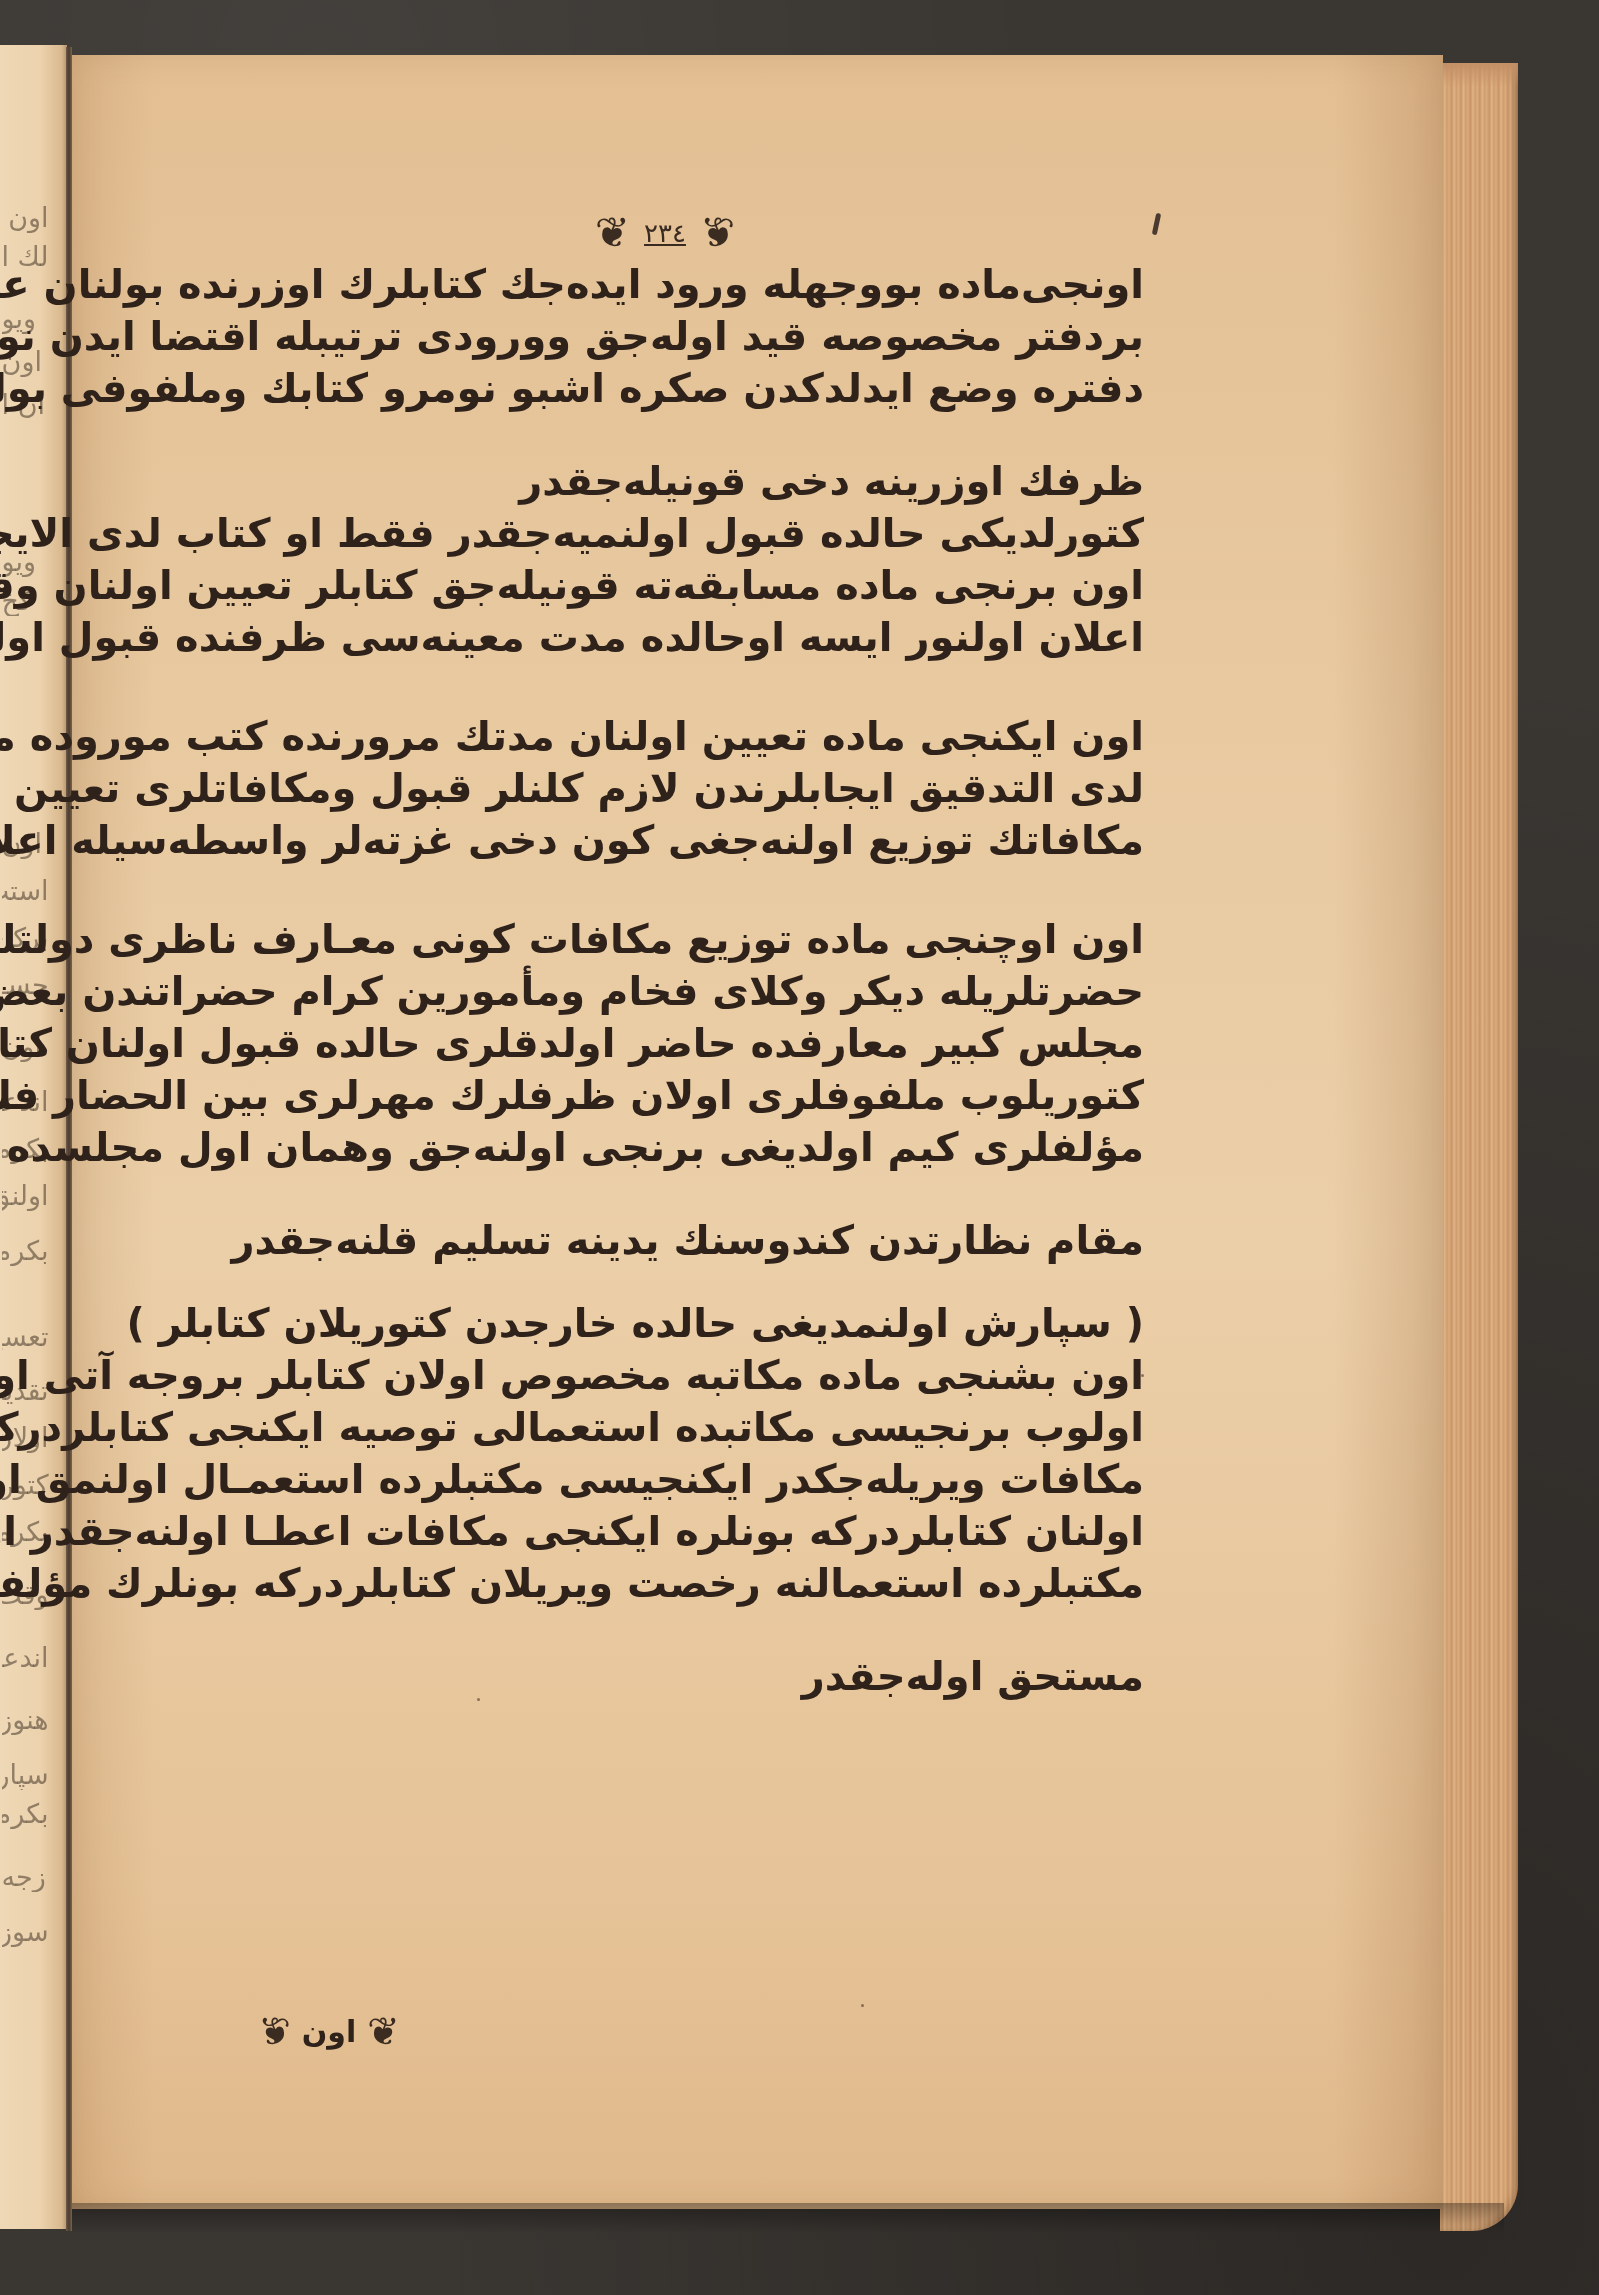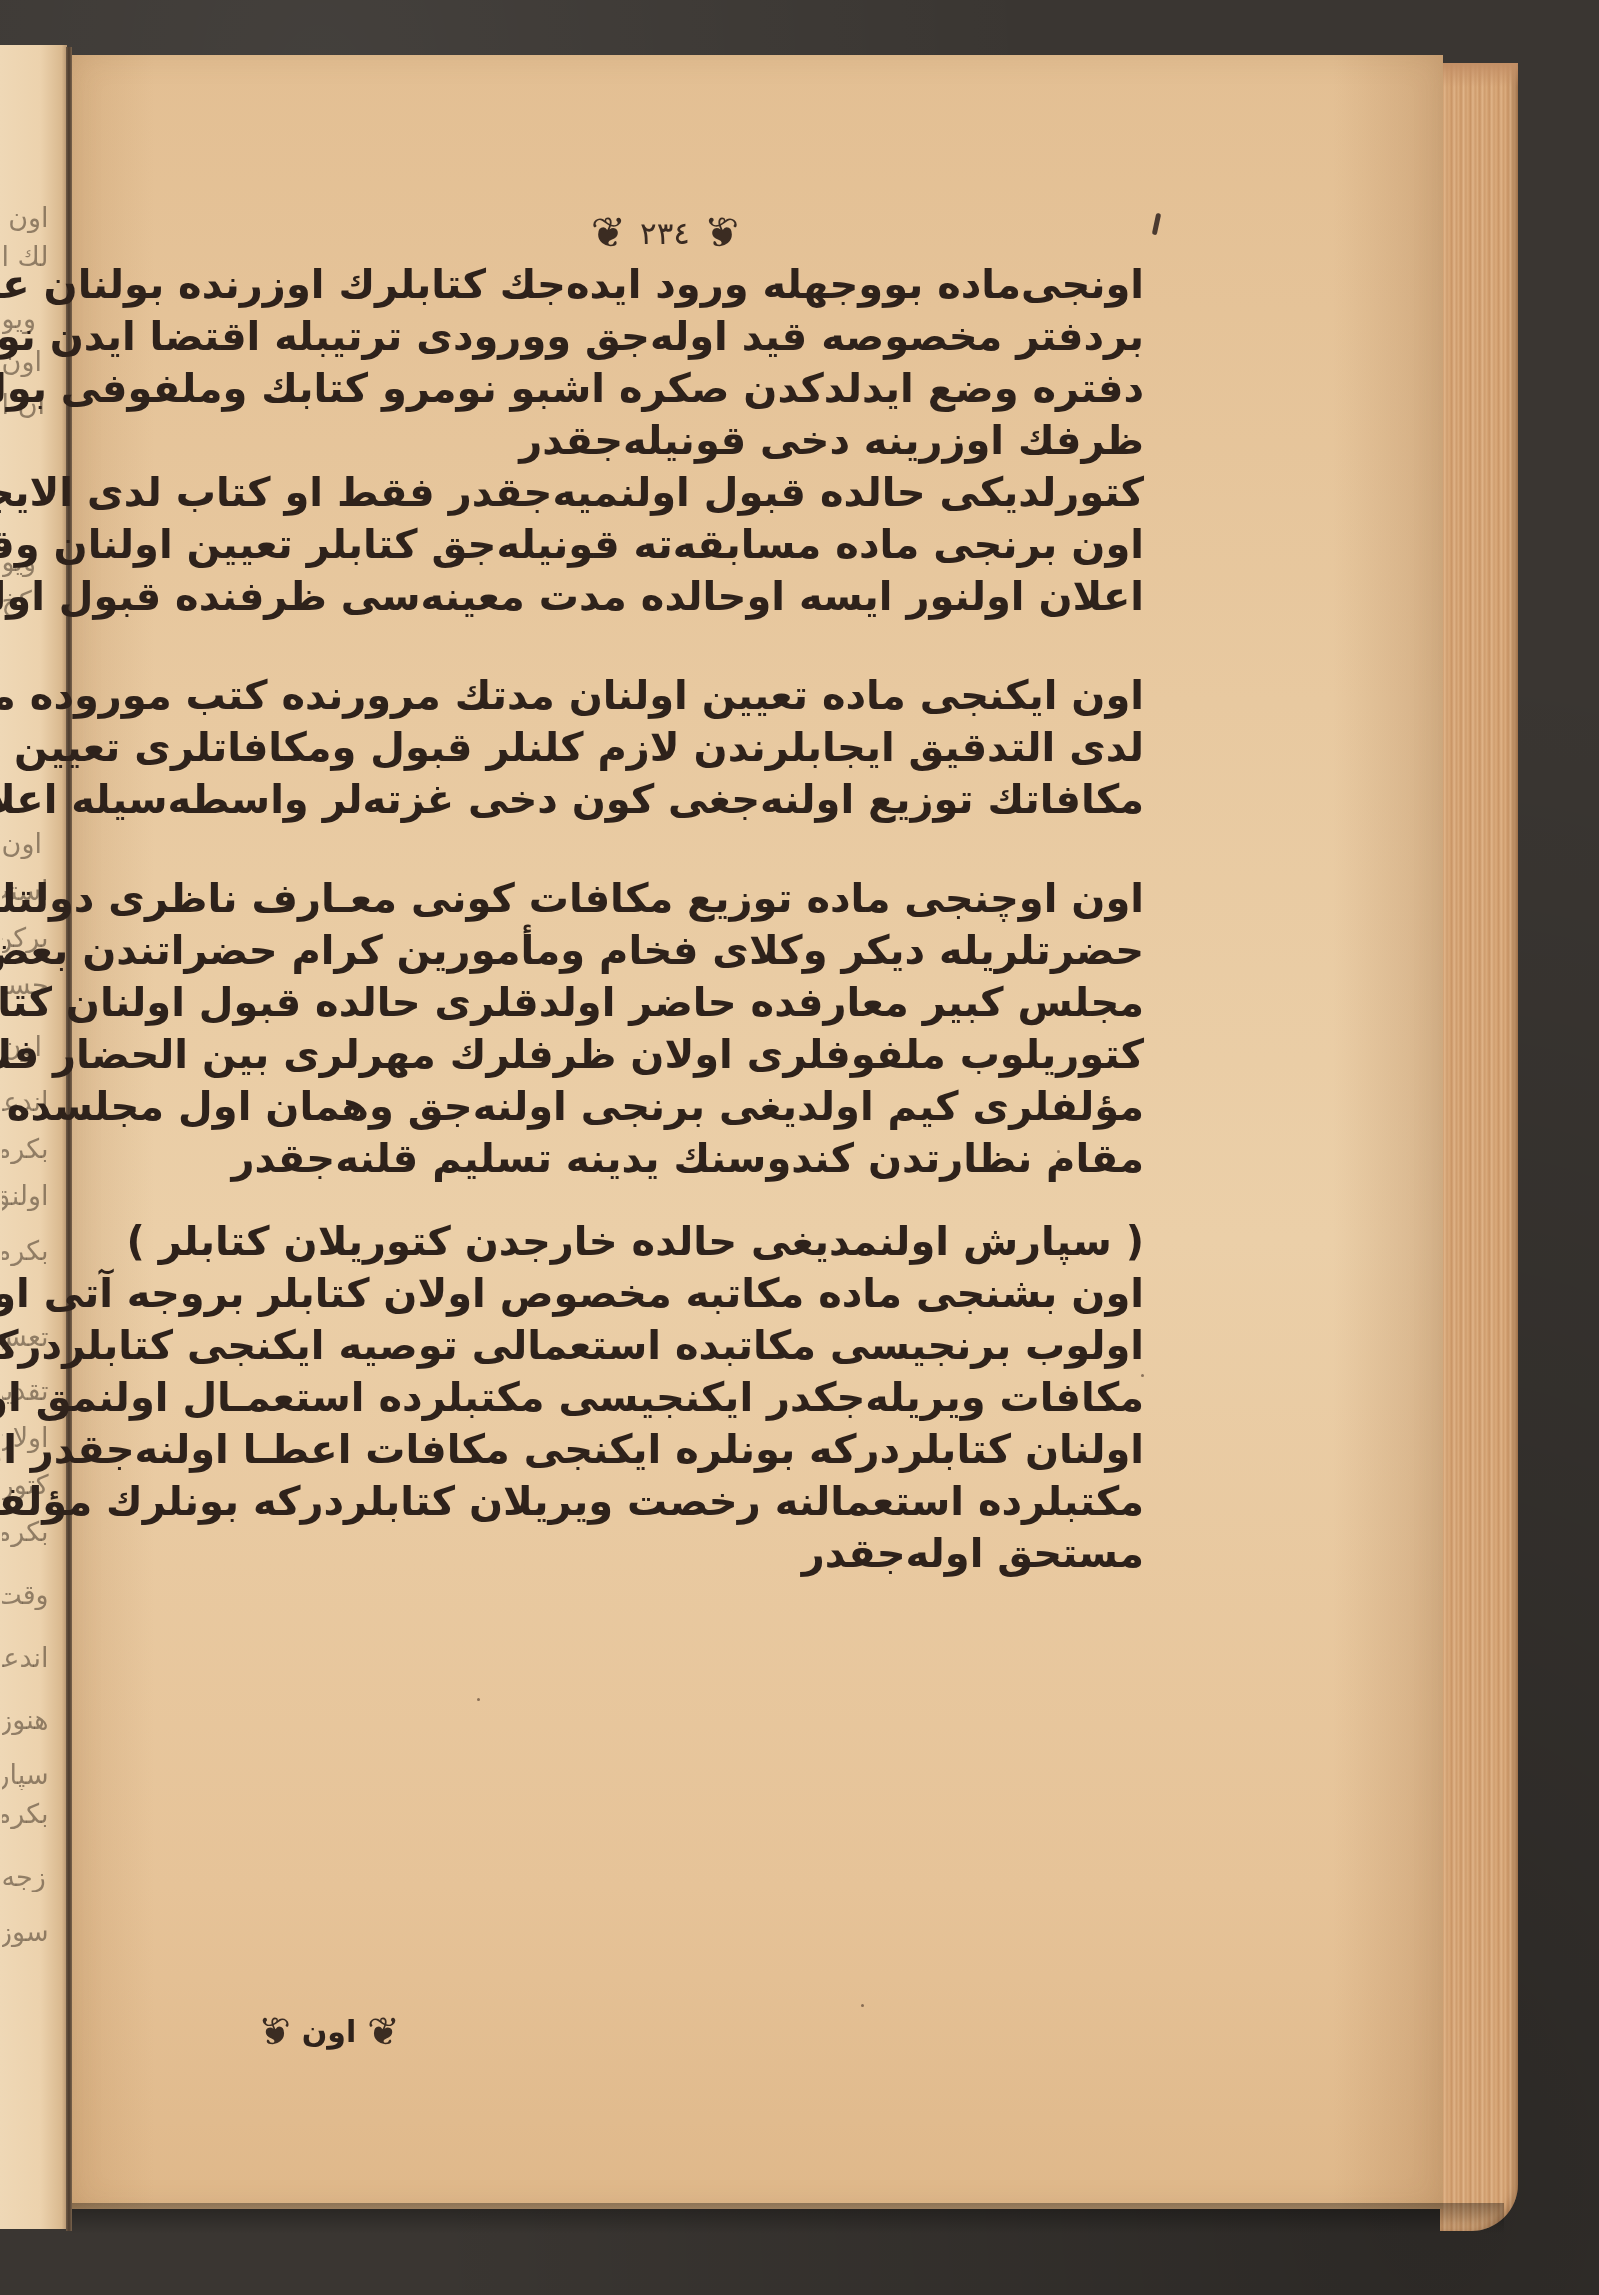--- a/index.html
+++ b/index.html
@@ -58,41 +58,41 @@
     background: linear-gradient(180deg, rgba(0,0,0,0.35), rgba(0,0,0,0));
   }
 
   
   .header {
     position: absolute; left: 579px; top: 205px; width: 172px; height: 55px;
     display: flex; align-items: center; justify-content: center; gap: 14px;
     color: #3a2b22;
   }
   .fleuron { font-size: 42px; line-height: 1; color: #3b2c22; }
-  .page-number { font-size: 31px; font-family: "DejaVu Sans", sans-serif; direction: rtl; }
+  .page-number { font-size: 26px; font-family: "DejaVu Sans", sans-serif; direction: rtl; text-decoration: underline; }
 
   .margin-mark {
     position: absolute; left: 1154px; top: 213px; width: 4.7px; height: 22px;
     background: #4a3a30; transform: rotate(12deg); border-radius: 2.3px;
   }
 
   .body-text {
     position: absolute; left: 178px; top: 258px; width: 966px;
     direction: rtl;
     color: #2e221b;
     font-family: "DejaVu Sans", sans-serif;
   }
   .line {
     height: 52px; line-height: 52px;
     font-size: 40px; font-weight: bold;
     text-align: justify; text-align-last: justify;
     white-space: nowrap;
     letter-spacing: 0.4px;
   }
-  .line.last { text-align-last: right; }
+  .line.last { text-align-last: right; margin-top: 41px; }
   .line.center { text-align: center; text-align-last: center; }
   .para-gap { height: 47px; }
   .section-gap { height: 31px; }
 
   .catchword {
     position: absolute; left: 235px; top: 2004px; width: 188px; height: 55px;
     display: flex; align-items: center; justify-content: center; gap: 11px;
     direction: rtl; color: #2e221b;
     font-family: "DejaVu Sans", sans-serif;
   }

